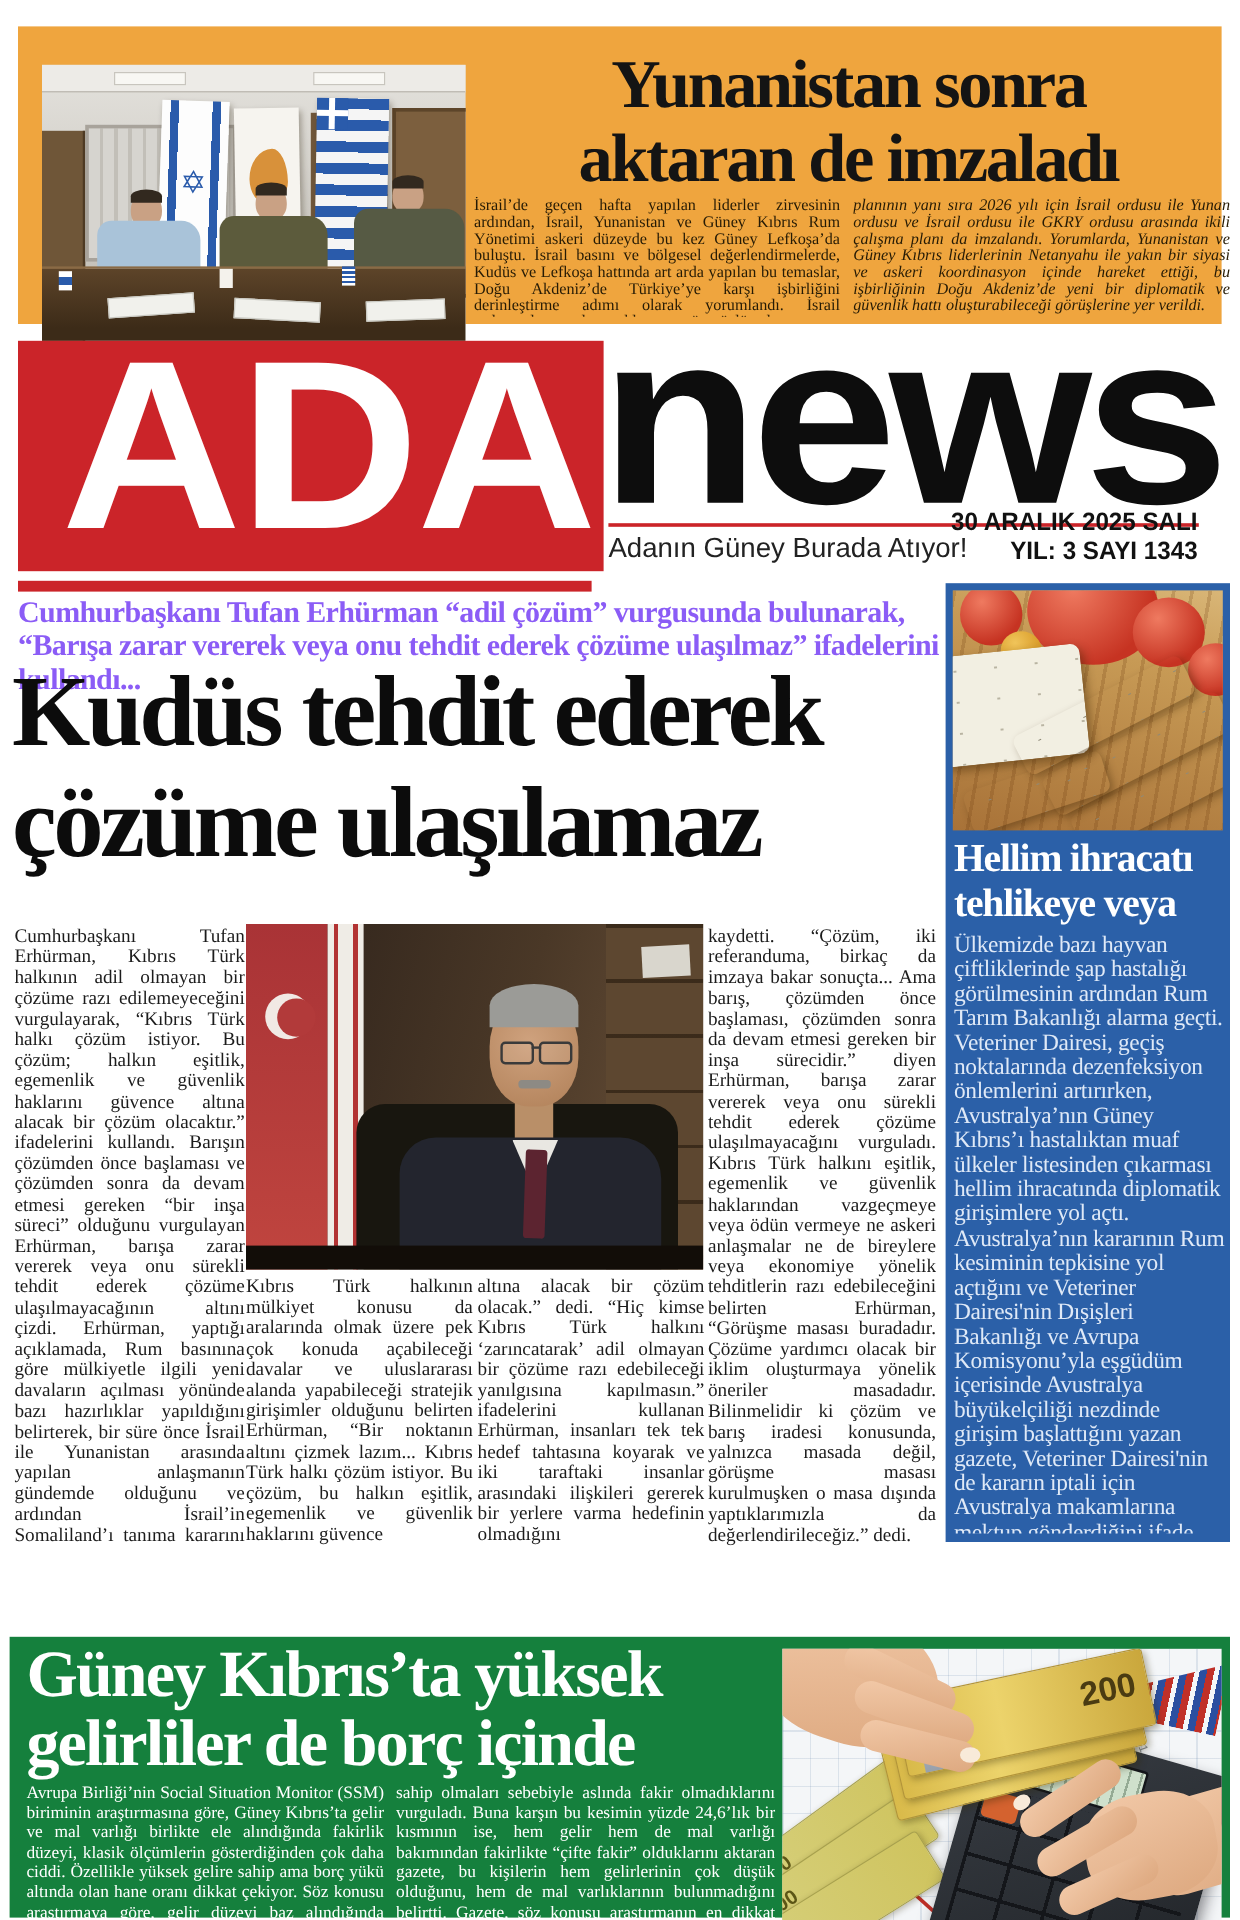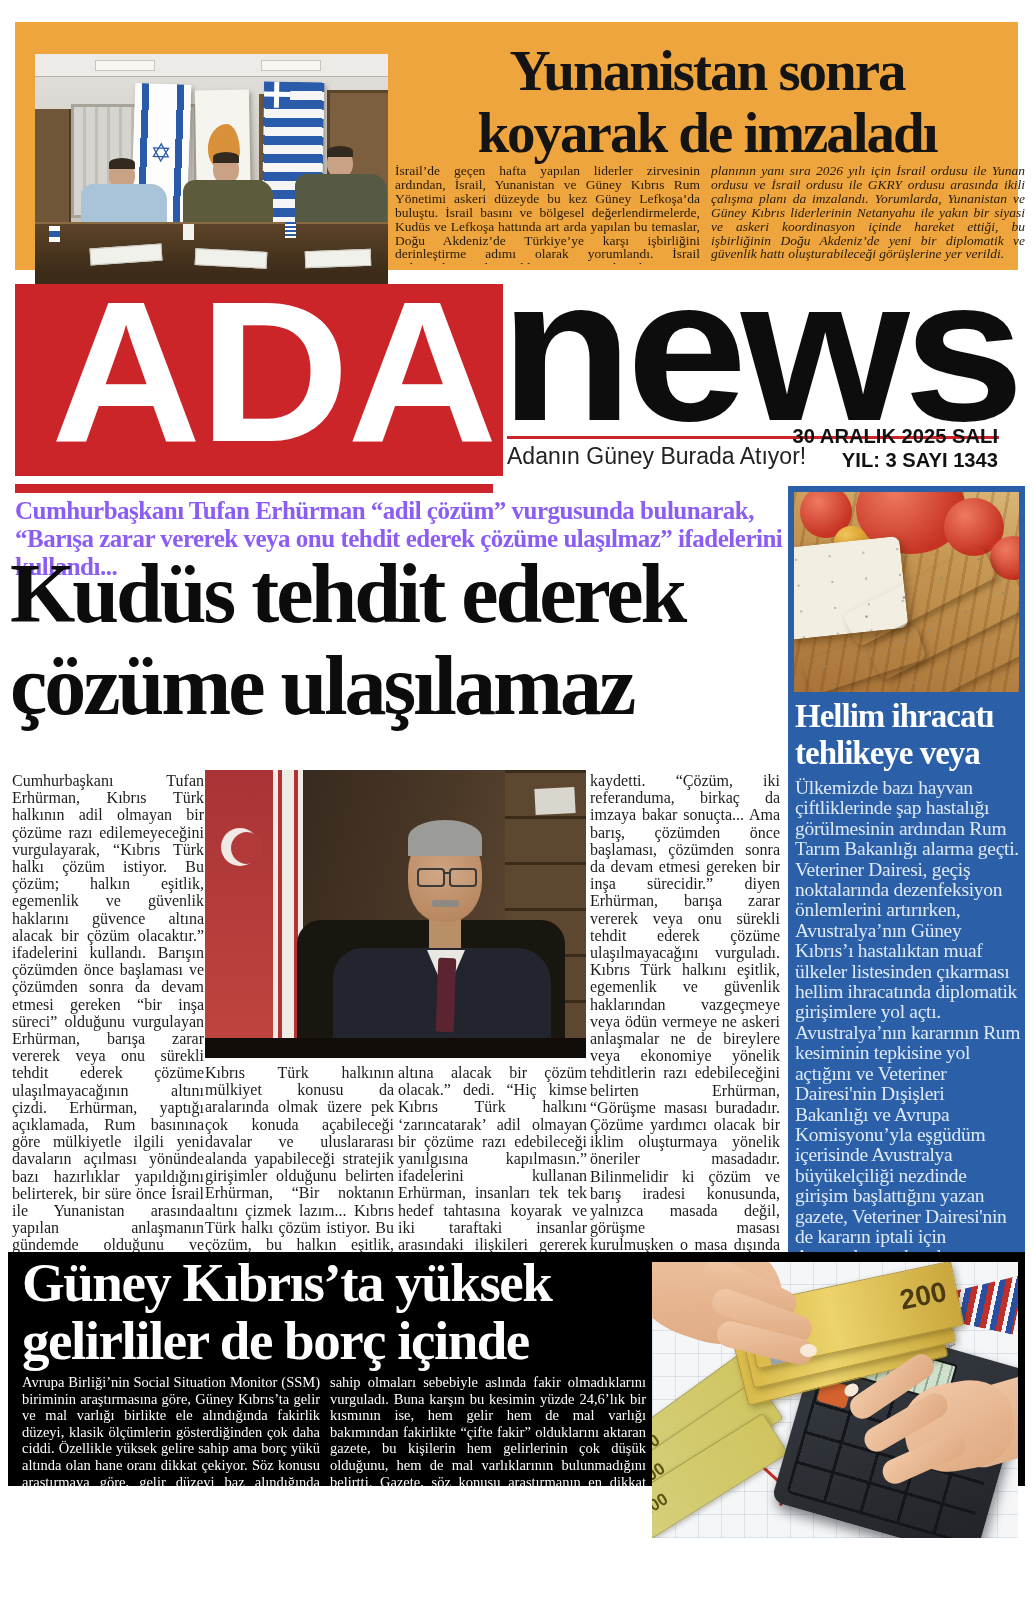--- a/index.html
+++ b/index.html
@@ -112,21 +112,21 @@
   .tomato { position:absolute; border-radius:50%; background:radial-gradient(circle at 35% 30%,#ef7a60,#c63322 70%); }
   .tomato-y { position:absolute; border-radius:50%; background:radial-gradient(circle at 35% 30%,#f0c45a,#d89a26 70%); }
   .p2-block { position:absolute; left:-12px; top:50px; width:122px; height:92px; background:#f2efe2;
      border-radius:8px; transform:rotate(-6deg); box-shadow:3px 4px 8px rgba(60,35,5,.45);
      background-image:radial-gradient(#b9b4a2 1px,transparent 1.5px); background-size:34px 26px; }
   .p2-wedge { position:absolute; height:36px; border-radius:7px; transform:rotate(-27deg);
      background:linear-gradient(#faf7ec 55%,#e4ddc6); box-shadow:2px 4px 7px rgba(60,35,5,.4);
      background-image:radial-gradient(#8f8a78 1px,transparent 1.4px); background-size:42px 24px; }
 
   
-  .bottom-box { position:absolute; left:8px; top:1252px; width:1017px; height:234px; background:#000000; }
+  .bottom-box { position:absolute; left:8px; top:1364px; width:1017px; height:234px; background:#15803d; }
   .b-headline { position:absolute; left:14px; top:2px; width:640px; margin:0; color:#fff; font-weight:bold;
      font-size:55px; line-height:58px; letter-spacing:-1.5px; }
   .b-col { position:absolute; top:122px; height:168px; color:#ffffff; font-size:14.5px; line-height:16.6px;
      text-align:justify; overflow:hidden; }
   .b-col1 { left:14px; width:298px; }
   .b-col2 { left:322px; width:316px; }
 
   
   .photo4 { position:absolute; left:644px; top:10px; width:366px; height:276px; overflow:hidden; background:#f4f6f8;
      background-image:repeating-linear-gradient(0deg,rgba(90,125,165,.16) 0 1px,transparent 1px 23px),
@@ -195,21 +195,21 @@
         <div class="off-body" style="left:260px; top:120px; width:92px; height:60px; background:#565a44;"></div>
       </div>
       <div class="p1-table"></div>
       <div class="p1-paper" style="left:55px; top:192px; transform:rotate(-4deg);"></div>
       <div class="p1-paper" style="left:160px; top:196px; transform:rotate(3deg);"></div>
       <div class="p1-paper" style="left:270px; top:196px; transform:rotate(-2deg); width:64px;"></div>
       <div class="p1-miniflag" style="left:14px; top:172px; background:linear-gradient(#fff 0 30%,#2a5bab 30% 70%,#fff 70%);"></div>
       <div class="p1-miniflag" style="left:148px; top:170px; background:#f4f2ec;"></div>
       <div class="p1-miniflag" style="left:250px; top:168px; background:repeating-linear-gradient(180deg,#2a5bab 0 2px,#fff 2px 4px);"></div>
     </div>
-    <h1 class="top-headline"><span>Yunanistan sonra</span><br><span>koyarak de imzaladı</span></h1>
+    <h1 class="top-headline"><span>Yunanistan sonra</span><br><span>aktaran de imzaladı</span></h1>
     <div class="top-col top-col1">İsrail’de geçen hafta yapılan liderler zirvesinin ardından, İsrail, Yunanistan ve Güney Kıbrıs Rum Yönetimi askeri düzeyde bu kez Güney Lefkoşa’da buluştu. İsrail basını ve bölgesel değerlendirmelerde, Kudüs ve Lefkoşa hattında art arda yapılan bu temaslar, Doğu Akdeniz’de Türkiye’ye karşı işbirliğini derinleştirme adımı olarak yorumlandı. İsrail ordusundan yapılan açıklamaya göre, üçlü çalışma</div>
     <div class="top-col top-col2">planının yanı sıra 2026 yılı için İsrail ordusu ile Yunan ordusu ve İsrail ordusu ile GKRY ordusu arasında ikili çalışma planı da imzalandı. Yorumlarda, Yunanistan ve Güney Kıbrıs liderlerinin Netanyahu ile yakın bir siyasi ve askeri koordinasyon içinde hareket ettiği, bu işbirliğinin Doğu Akdeniz’de yeni bir diplomatik ve güvenlik hattı oluşturabileceği görüşlerine yer verildi.</div>
   </div>
 
   <div>
     <div class="ada-box">
       <p class="ada-text">ADA</p>
     </div>
     <p class="news-text">news</p>
     <div class="mast-line"></div>

